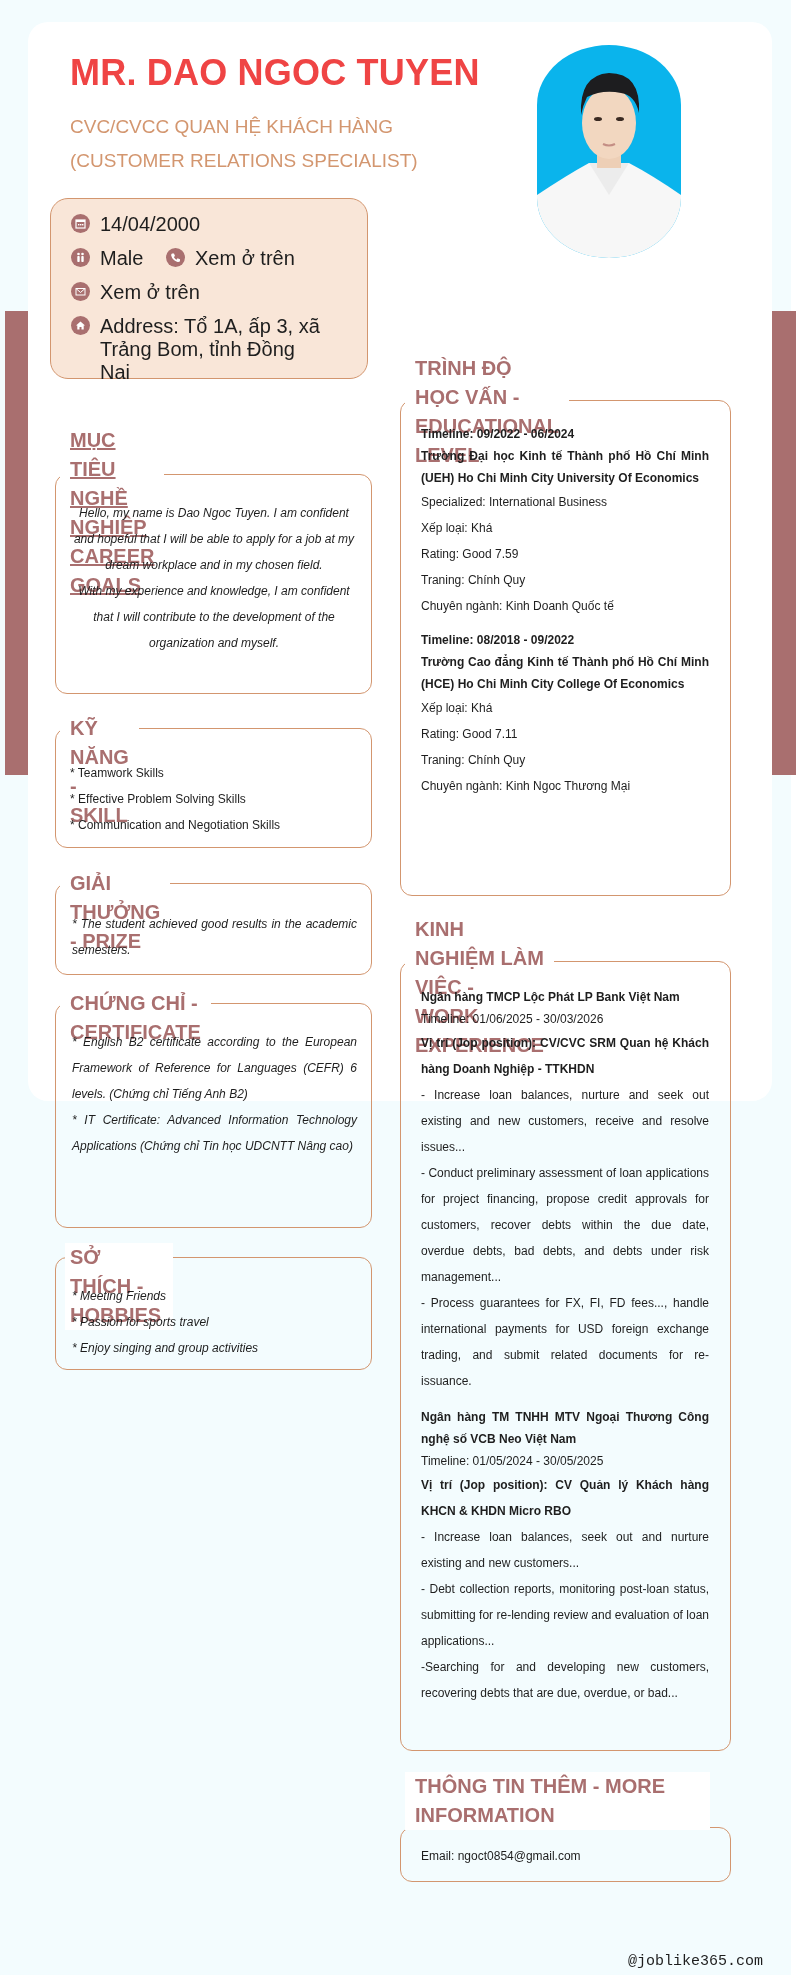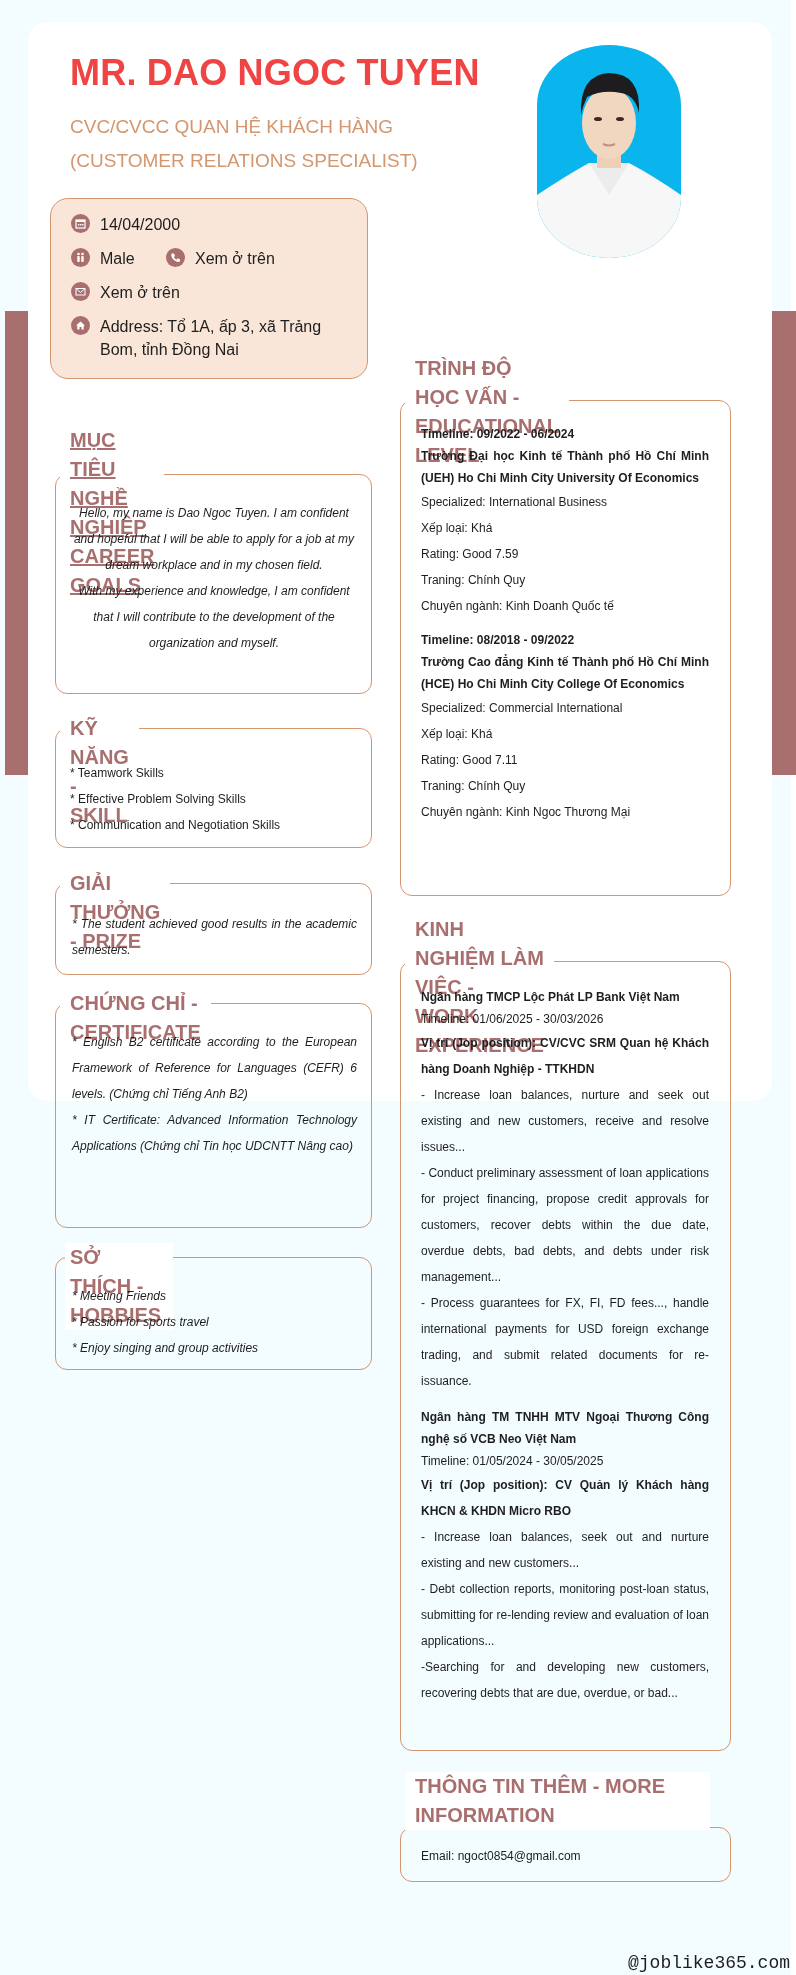--- a/index.html
+++ b/index.html
@@ -33,21 +33,21 @@
   .photo {
     position: absolute; left: 537px; top: 45px; width: 144px; height: 213px;
     border-radius: 72px / 60px; overflow: hidden;
     background: #ffffff;
   }
   .photo svg { display: block; }
 
   .contact {
     position: absolute; left: 50px; top: 198px; width: 318px; height: 181px;
     background: #f9e6d8; border: 1px solid #d3966f; border-radius: 18px;
-    padding: 14px 0 0 20px; font-size: 16px;
+    padding: 14px 0 0 20px; font-size: 20px;
   }
   .crow { display: flex; align-items: flex-start; min-height: 34px; }
   .ic {
     width: 19px; height: 19px; border-radius: 50%; background: #a96f6f;
     display: inline-flex; align-items: center; justify-content: center;
     flex-shrink: 0; margin-right: 10px; margin-top: 1px;
   }
   .ctext { line-height: 23px; }
   .addr { width: 230px; }
 
@@ -60,21 +60,21 @@
     position: absolute; background: #ffffff; color: #a96f6f;
     font-size: 20px; font-weight: bold; line-height: 29px; padding: 0 10px;
   }
   .btext { position: absolute; font-size: 12px; line-height: 26px; }
   .italic { font-style: italic; }
   .center { text-align: center; }
   .justify { text-align: justify; }
   .bold { font-weight: bold; }
   .watermark {
     position: absolute; left: 628px; top: 1953px;
-    font-family: "Liberation Mono", "DejaVu Sans Mono", monospace; font-size: 18px; color: #1e1e1e;
+    font-family: "Liberation Mono", "DejaVu Sans Mono", monospace; font-size: 15px; color: #1e1e1e;
   }
   p { margin: 0; }
   .edu-item { margin-bottom: 10px; }
   .exp-item { margin-bottom: 12px; }
   .lh22 { line-height: 22px; }
 </style>
 </head>
 <body>
 
 <div class="page-bg"></div>
@@ -210,21 +210,20 @@
       <p class="bold lh22">Trường Đại học Kinh tế Thành phố Hồ Chí Minh (UEH) Ho Chi Minh City University Of Economics</p>
       <p>Specialized: International Business</p>
       <p>Xếp loại: Khá</p>
       <p>Rating: Good 7.59</p>
       <p>Traning: Chính Quy</p>
       <p>Chuyên ngành: Kinh Doanh Quốc tế</p>
     </div>
     <div class="edu-item">
       <p class="bold lh22">Timeline: 08/2018 - 09/2022</p>
       <p class="bold lh22">Trường Cao đẳng Kinh tế Thành phố Hồ Chí Minh (HCE) Ho Chi Minh City College Of Economics</p>
-      <p>Specialized: Commercial International</p>
       <p>Xếp loại: Khá</p>
       <p>Rating: Good 7.11</p>
       <p>Traning: Chính Quy</p>
       <p>Chuyên ngành: Kinh Ngoc Thương Mại</p>
     </div>
   </div>
 </div>
 
 <div class="section">
   <div class="box" style="left:400px; top:961px; width:331px; height:790px;"></div>

